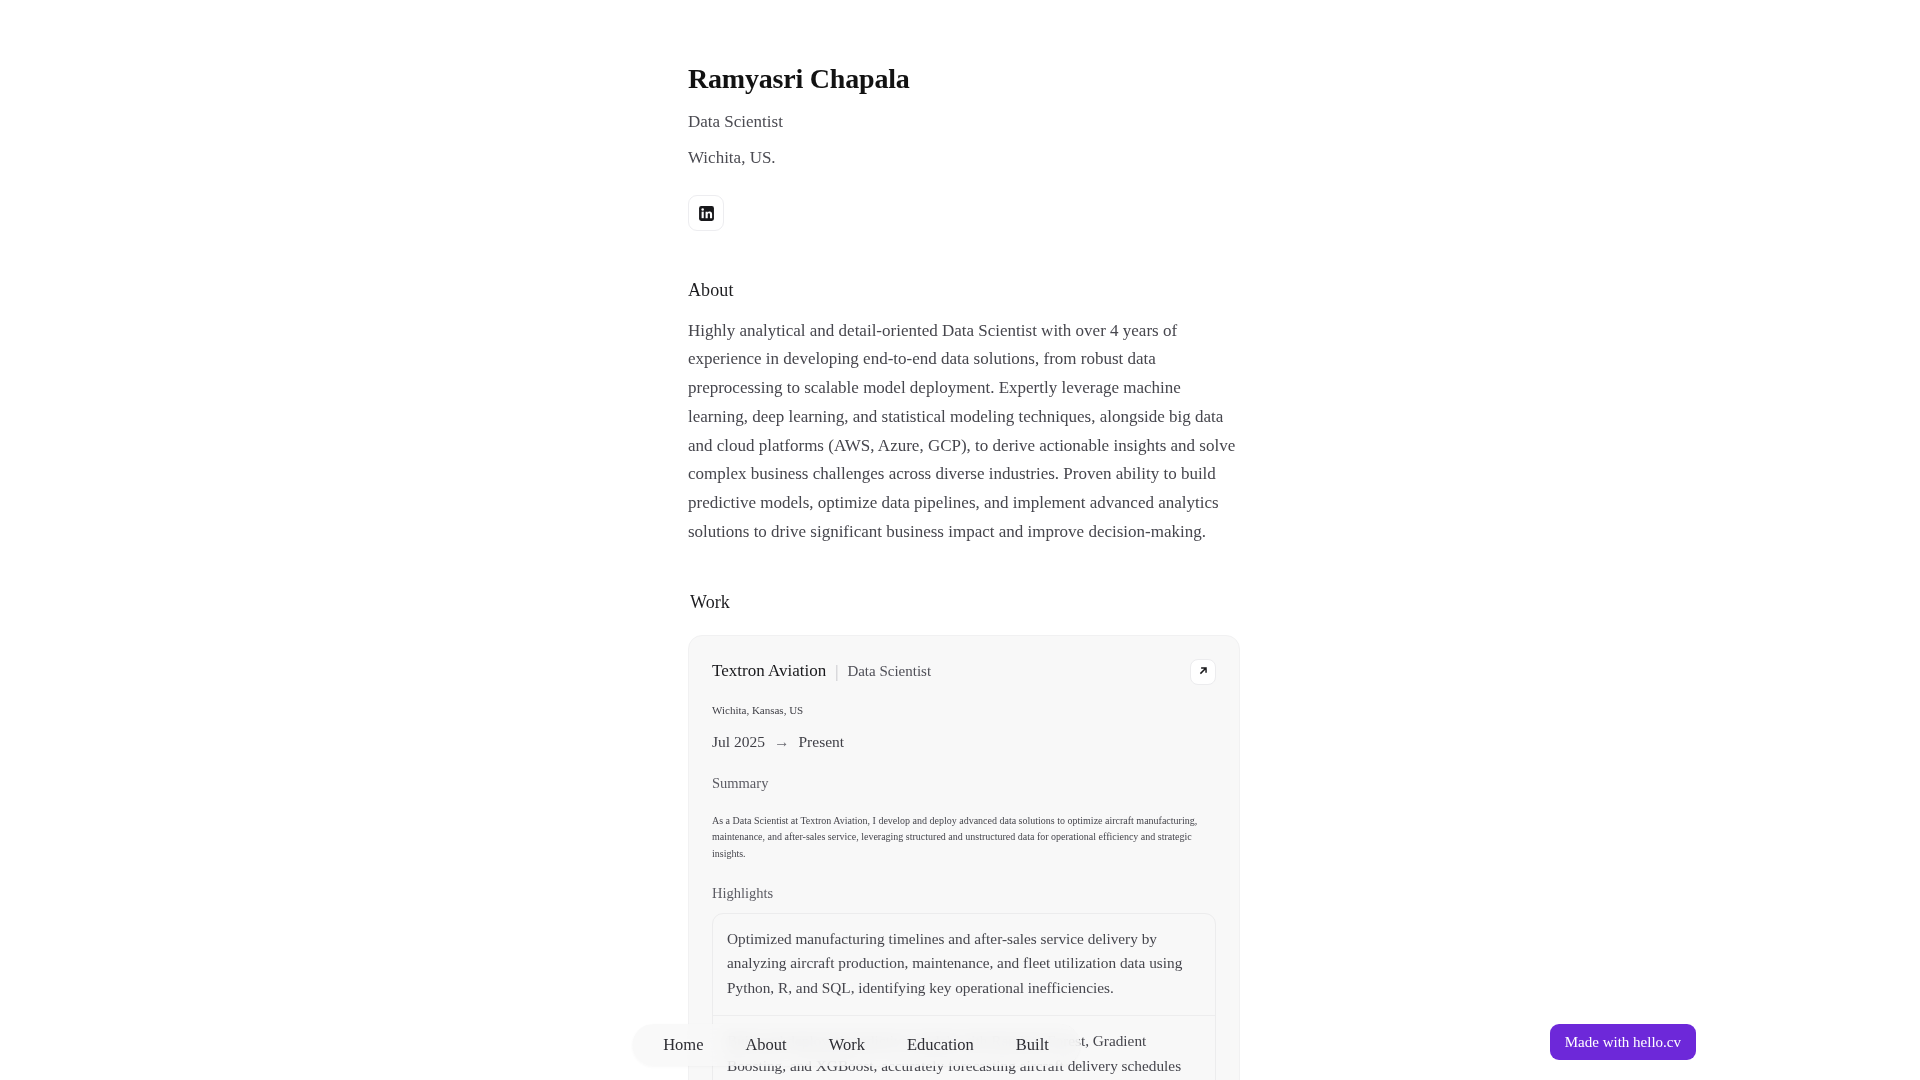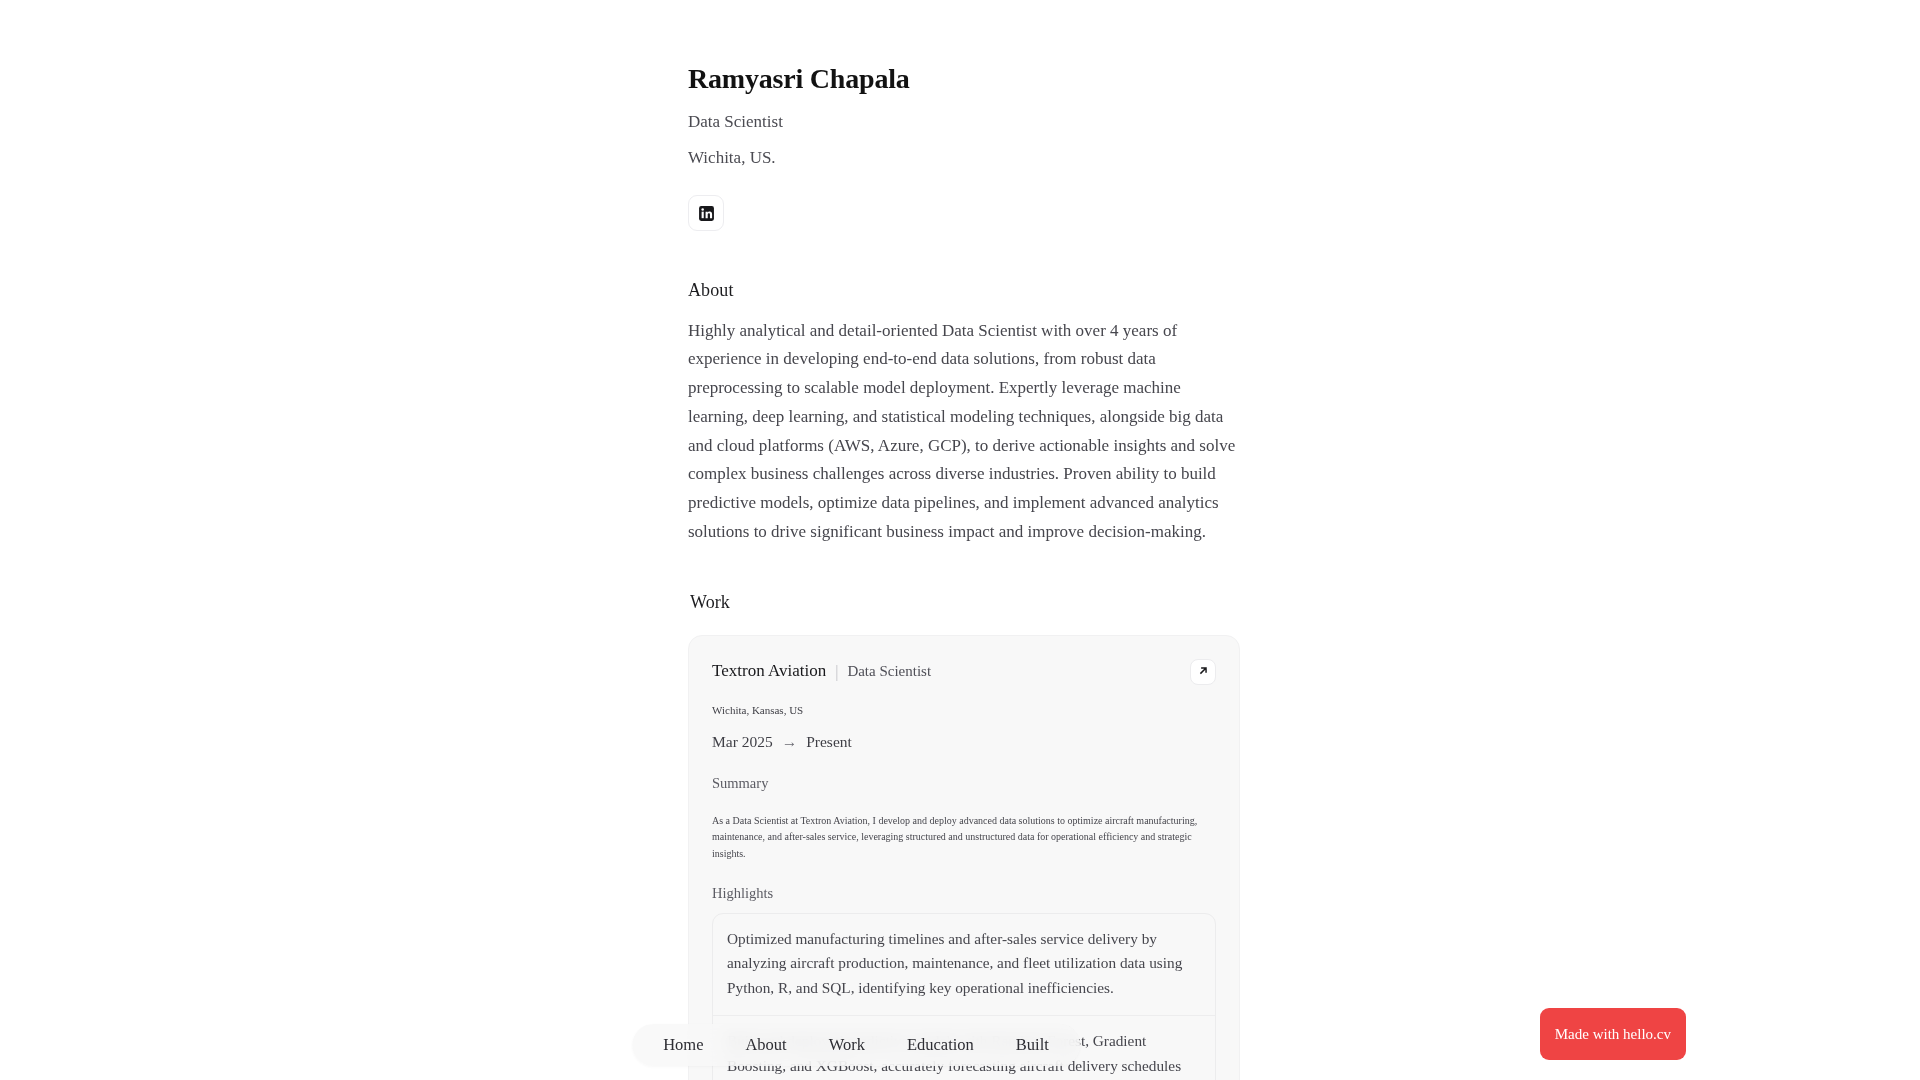--- a/index.html
+++ b/index.html
@@ -229,27 +229,27 @@
     color: #2d2d33;
     padding: 4px 17px;
     border-radius: 999px;
     cursor: pointer;
     white-space: nowrap;
   }
 
   
   .made-badge {
     position: absolute;
-    right: 26px;
+    right: 16px;
     bottom: 20px;
-    background: #ef4444;
+    background: #6d28d9;
     color: #ffffff;
     font-size: 15px;
     line-height: 1.2;
-    padding: 17px 15px;
+    padding: 9px 15px;
     border-radius: 9px;
     cursor: pointer;
     white-space: nowrap;
     z-index: 50;
   }
 </style>
 </head>
 <body>
 
 <div class="page">
@@ -295,21 +295,21 @@
               <svg width="11" height="11" viewBox="0 0 16 16" aria-hidden="true">
                 <path d="M4.2 11.8 L11.3 4.7 M5.6 4.3 L11.7 4.3 L11.7 10.4" stroke="#18181b" stroke-width="2.1" fill="none" stroke-linecap="square" stroke-linejoin="miter"></path>
               </svg>
             </span>
           </button>
         </div>
 
         <div class="work-place">Wichita, Kansas, US</div>
 
         <div class="work-dates">
-          <span>Mar 2025</span>
+          <span>Jul 2025</span>
           <span class="arrow">→</span>
           <span>Present</span>
         </div>
 
         <div class="sub-label">Summary</div>
         <p class="summary-text">As a Data Scientist at Textron Aviation, I develop and deploy advanced data solutions to optimize aircraft manufacturing, maintenance, and after-sales service, leveraging structured and unstructured data for operational efficiency and strategic insights.</p>
 
         <div class="sub-label">Highlights</div>
 
         <div class="highlights-box">

